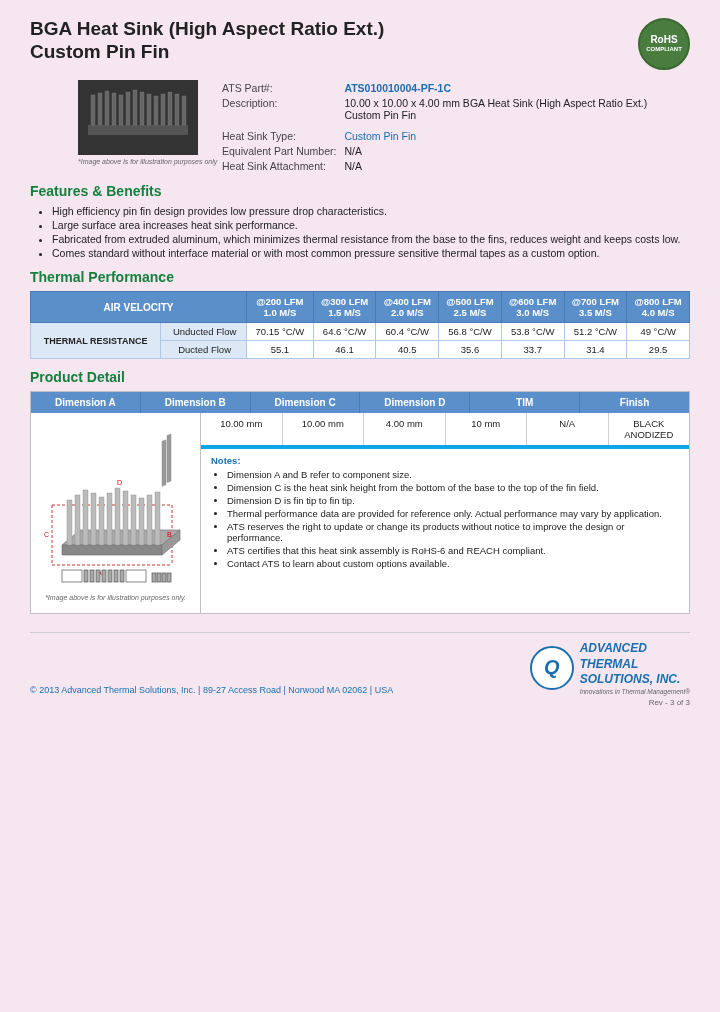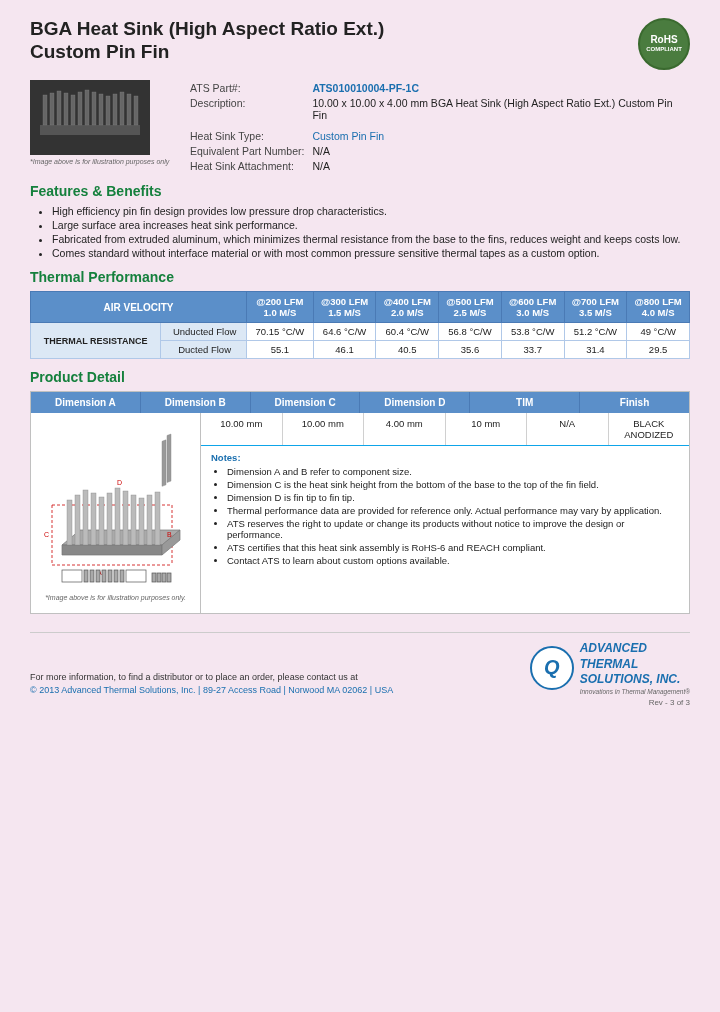--- a/index.html
+++ b/index.html
@@ -44,22 +44,22 @@
       border: 2px solid #3a6a2f;
       text-align: center;
       line-height: 1.2;
     }
     .rohs-badge .rohs-text { font-size: 10px; font-weight: bold; }
     .rohs-badge .rohs-sub { font-size: 6px; }
 
     
     .part-info-section {
       display: flex;
-      gap: 16px;
       margin-bottom: 8px;
+      margin-left: 48px;
     }
     .product-image-box {
       width: 140px;
       flex-shrink: 0;
     }
     .product-image {
       width: 120px;
       height: 75px;
       background: #333;
       display: flex;
@@ -198,21 +198,21 @@
       text-align: center;
       margin-top: 4px;
     }
 
     .dimensions-area {
       flex: 1;
       padding: 0;
     }
     .dim-values-row {
       display: flex;
-      border-bottom: 1px solid #0ea5e9;
+      border-bottom: 4px solid #0ea5e9;
     }
     .dim-values-row div {
       flex: 1;
       padding: 5px 6px;
       border-right: 1px solid #d0d0d0;
       text-align: center;
       font-size: 9.5px;
     }
     .dim-values-row div:last-child { border-right: none; }
 
@@ -492,23 +492,20 @@
             <li>ATS certifies that this heat sink assembly is RoHS-6 and REACH compliant.</li>
             <li>Contact ATS to learn about custom options available.</li>
           </ul>
         </div>
       </div>
     </div>
   </div>
 
   <div class="footer-section">
     <div class="footer-left">
-      <div class="contact-line">
-        <span>For more information, to find a distributor or to place an order, please contact us at</span>
-      </div>
       <div class="copyright-line">© 2013 Advanced Thermal Solutions, Inc. | 89-27 Access Road  |  Norwood MA  02062  |  USA</div>
     </div>
     <div class="footer-right">
       <div class="ats-logo-circle">Q</div>
       <div>
         <div class="ats-logo-text">
           <span>ADVANCED</span><br>
           <span>THERMAL</span><br>
           <span>SOLUTIONS, INC.</span>
         </div>

